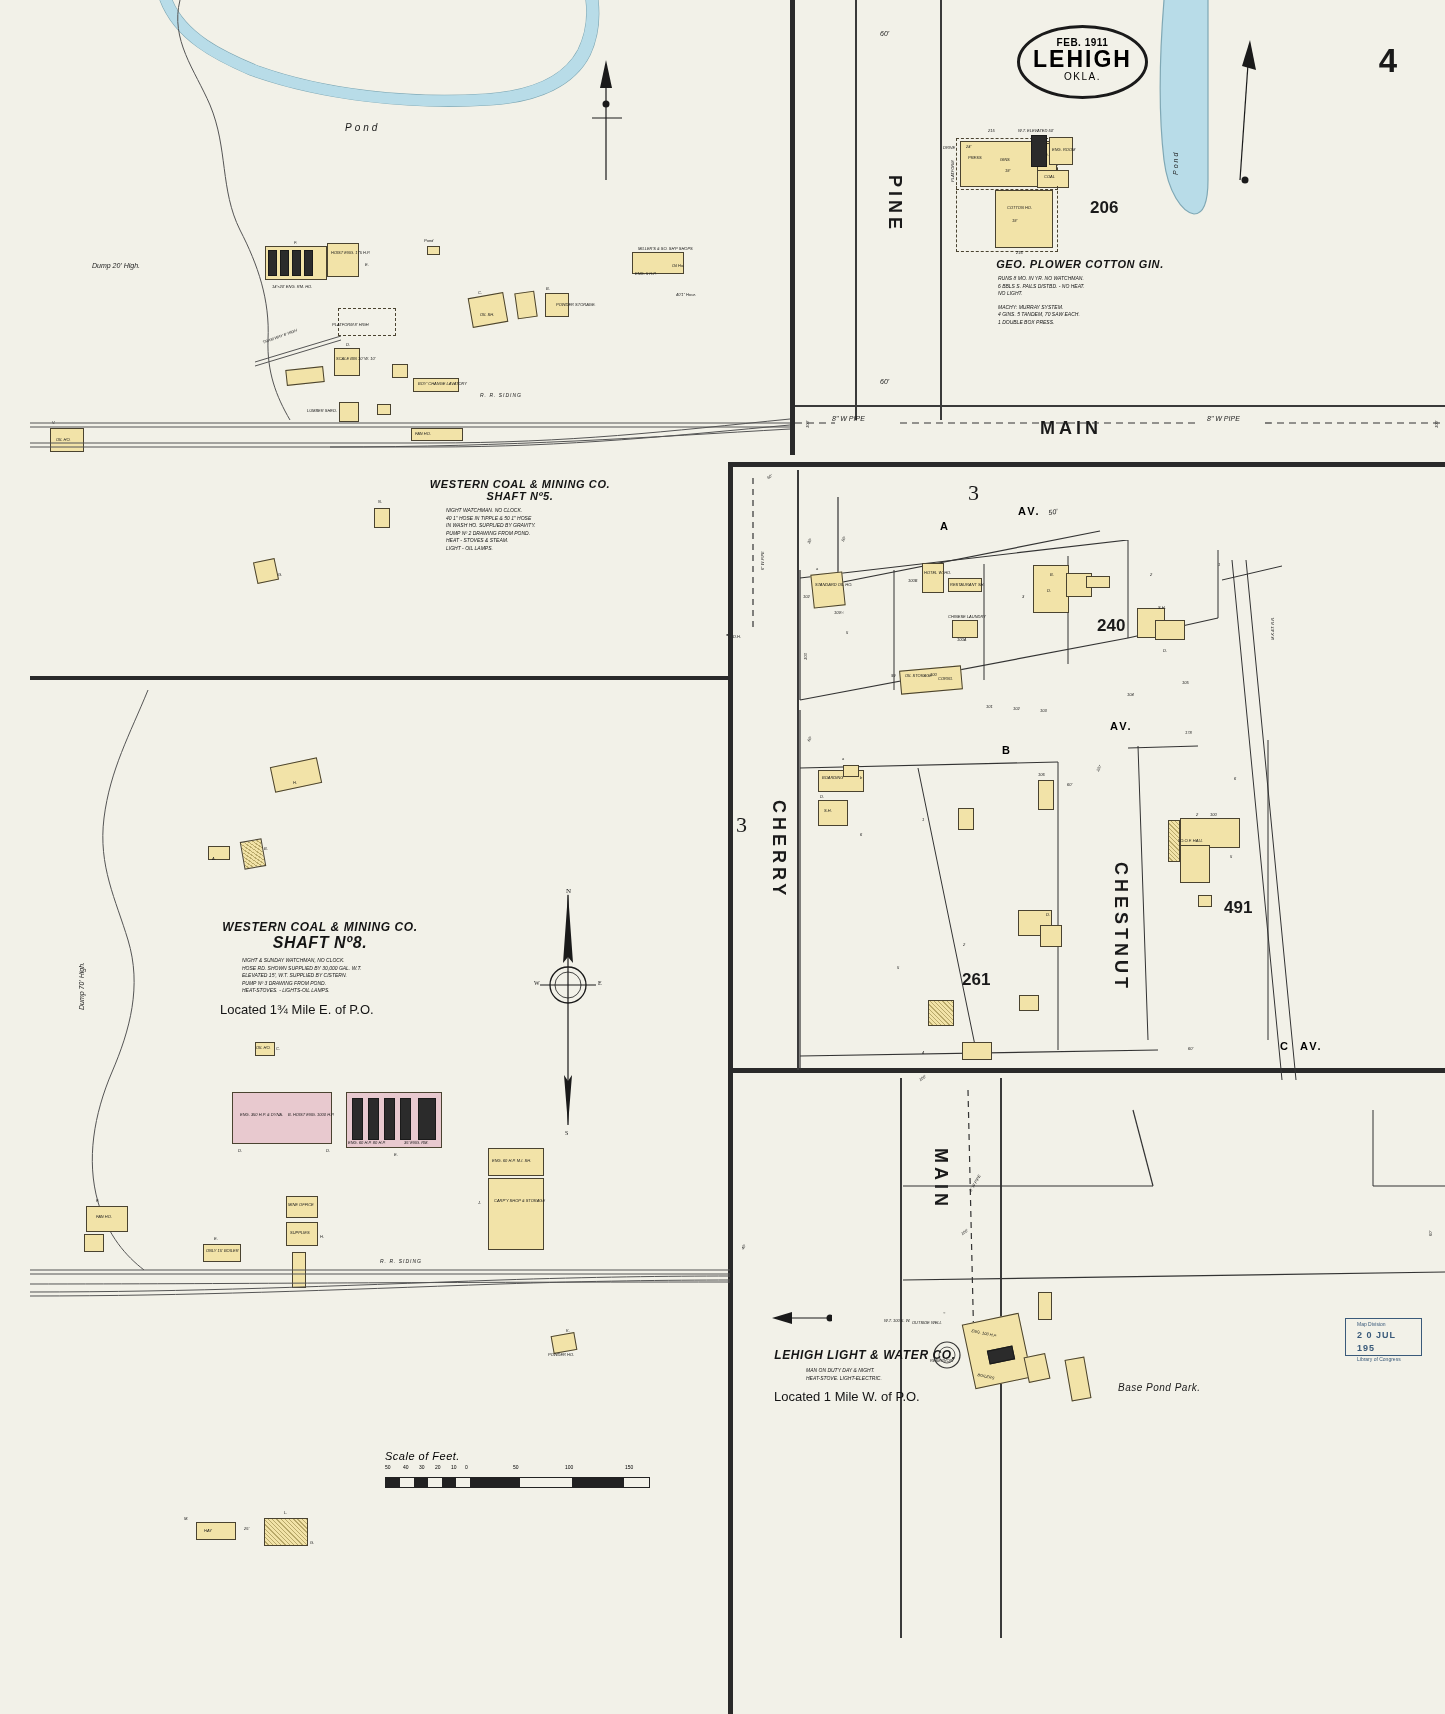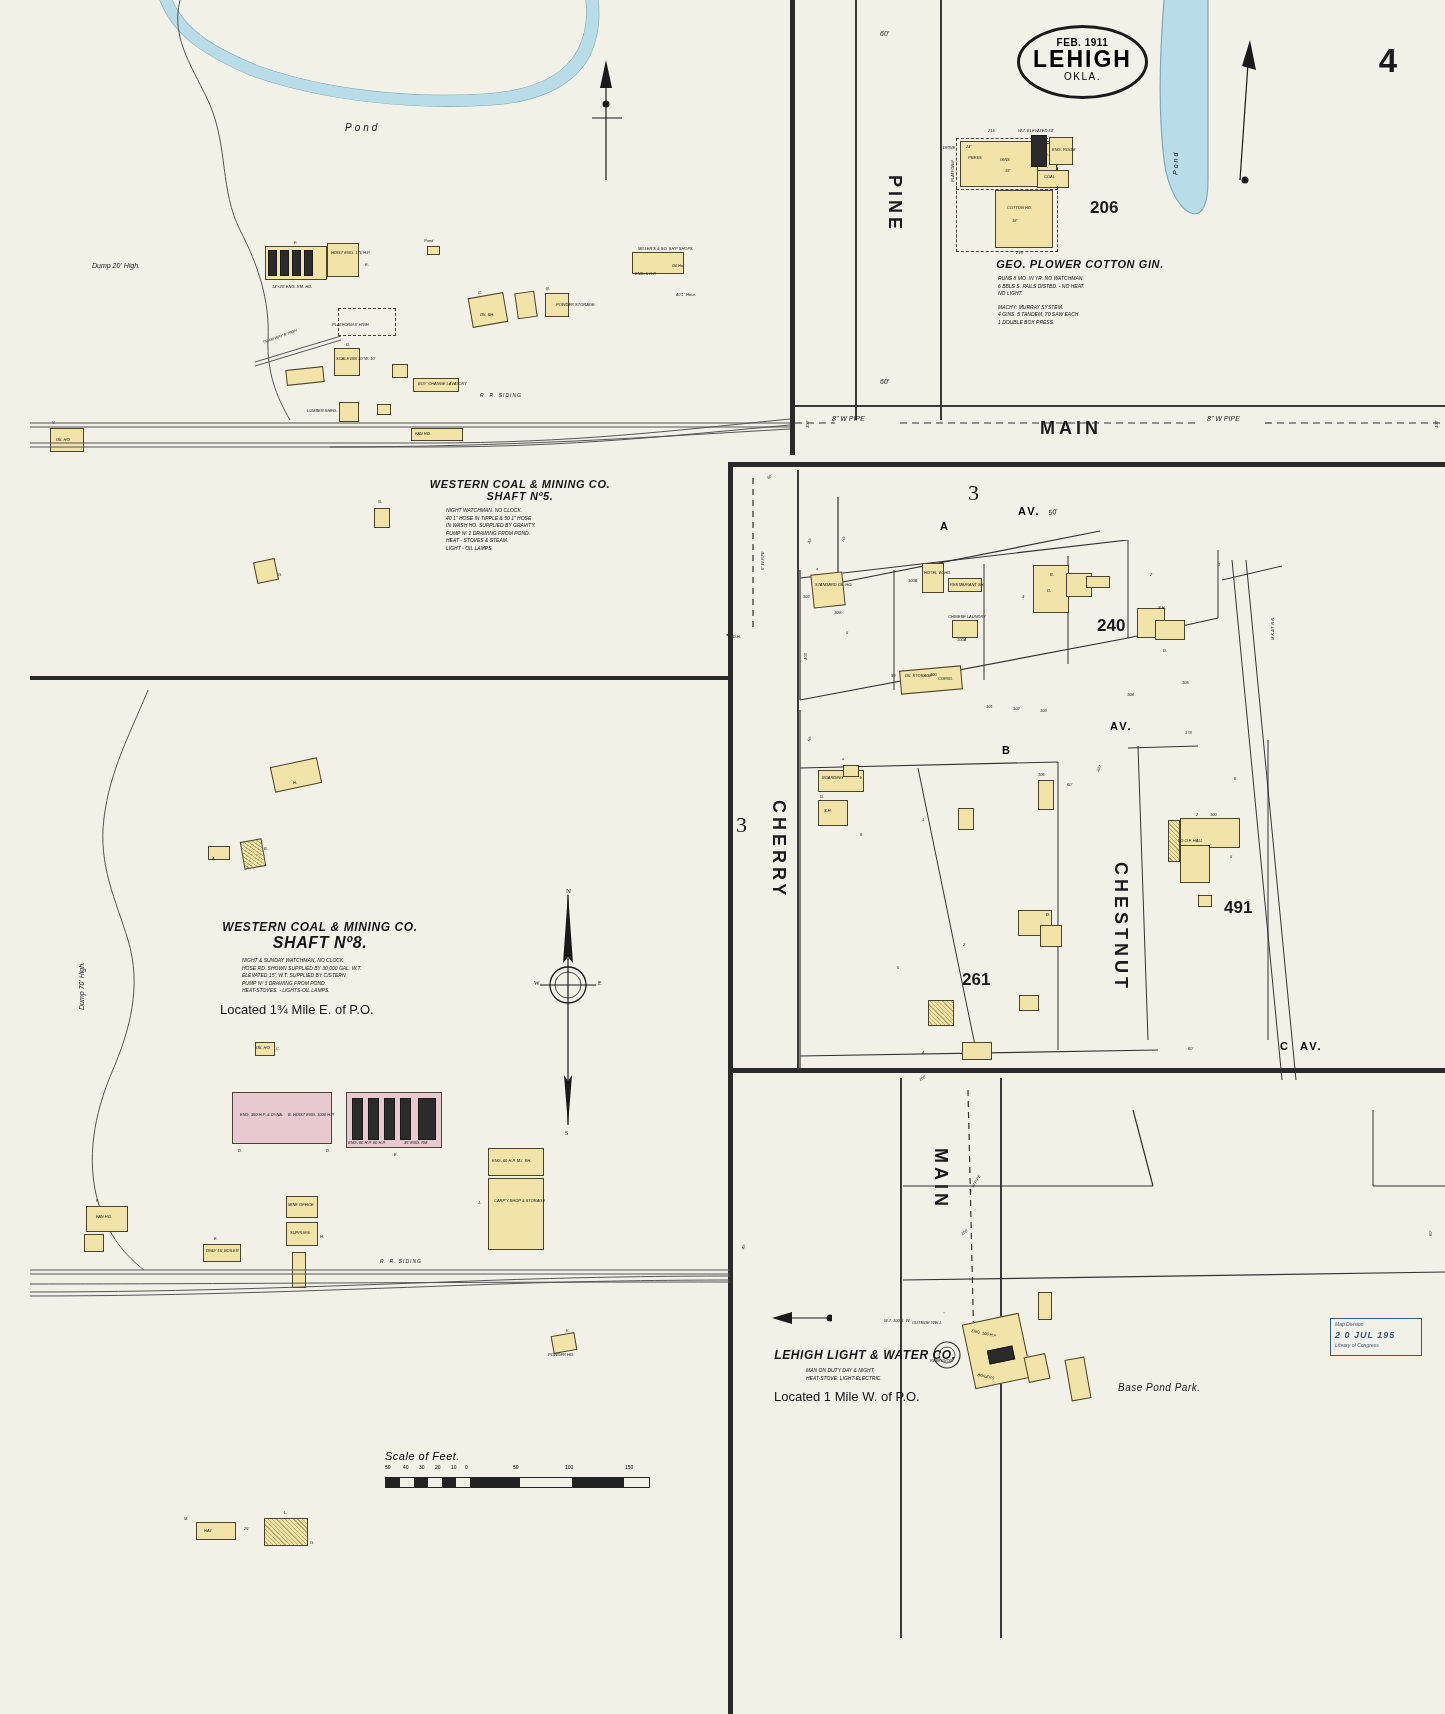--- a/index.html
+++ b/index.html
@@ -41,21 +41,21 @@
   .avlbl{position:absolute;font-size:11px;font-weight:bold;letter-spacing:2px;}
   .bigno{position:absolute;font-size:22px;color:#1a1a1a;font-family:"Liberation Serif",serif;}
   
   #scalebar{position:absolute;left:385px;top:1450px;width:265px;text-align:left;}
   #scalebar .lab{font-size:11px;font-style:italic;letter-spacing:.5px;}
   .sbar{position:relative;height:9px;margin-top:4px;border:1px solid #222;}
   .sbar i{position:absolute;top:0;bottom:0;background:#222;}
   .sticks{position:relative;height:9px;font-size:5px;}
   .sticks span{position:absolute;top:0;}
   
-  #stamp{position:absolute;right:23px;top:1318px;width:92px;height:38px;border:1px solid #3a5a7a;color:#3a5a7a;font-size:5px;padding:2px 4px;box-sizing:border-box;line-height:1.5;font-style:italic;}
+  #stamp{position:absolute;right:23px;top:1318px;width:77px;height:38px;border:1px solid #3a5a7a;color:#3a5a7a;font-size:5px;padding:2px 11px;box-sizing:border-box;line-height:1.5;}
   #stamp .big{font-size:9px;font-weight:bold;letter-spacing:1px;}
   .rot-n8{transform:rotate(-8deg);transform-origin:left top;}
   .rot-n20{transform:rotate(-20deg);transform-origin:left top;}
   .rot-90{transform:rotate(-90deg);transform-origin:left top;}
   .rot-n35{transform:rotate(-35deg);transform-origin:left top;}
   .rot-n60{transform:rotate(-60deg);transform-origin:left top;}
   .rot-12{transform:rotate(12deg);transform-origin:left top;}
 </style>
 </head>
 <body>

